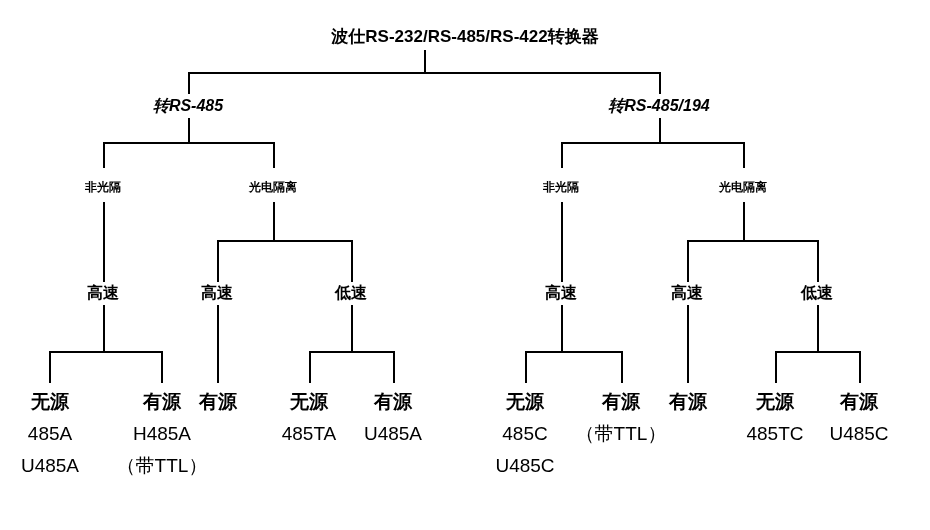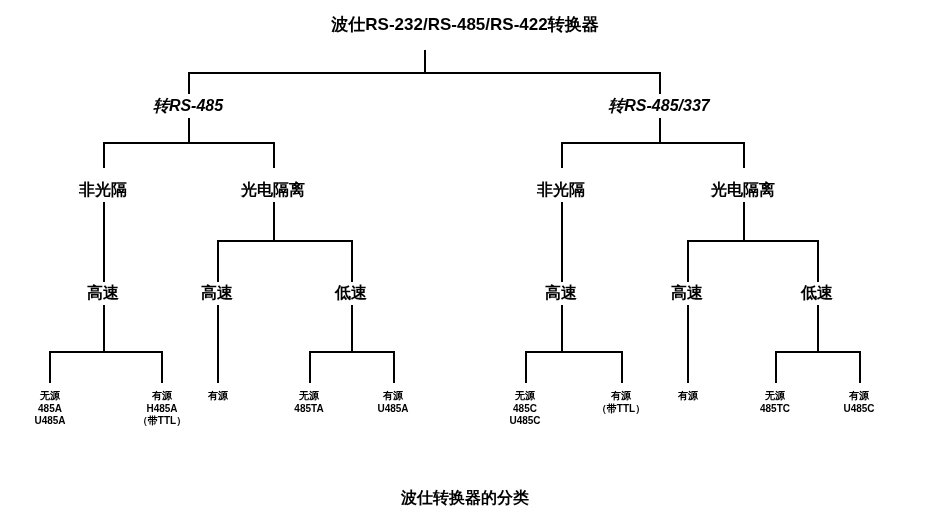--- a/index.html
+++ b/index.html
@@ -30,65 +30,66 @@
     display: block;
   }
   .root {
     font-size: 17px;
   }
   .lvl1 {
     font-size: 16px;
     font-style: italic;
   }
   .lvl2 {
-    font-size: 16px;
+    font-size: 12px;
   }
   .lvl3 {
     font-size: 16px;
   }
   .leaf {
-    font-size: 10px;
+    font-size: 19px;
   }
   .leaf .ln.sub {
-    font-weight: bold;
+    font-weight: normal;
+    margin-top: 8px;
   }
   .caption {
     position: absolute;
     font-size: 16px;
     font-weight: bold;
     white-space: nowrap;
   }
   .line {
     position: absolute;
     background: #000000;
   }
   .line.h { height: 2px; }
   .line.v { width: 2px; }
 </style>
 </head>
 <body>
 
 <div id="diagram">
 
-  <div class="node root" style="left:0; top:14px; width:930px;">
+  <div class="node root" style="left:0; top:26px; width:930px;">
     <span class="ln">波仕RS-232/RS-485/RS-422转换器</span>
   </div>
 
   <div class="line v" style="left:424px; top:50px; height:22px;"></div>
 
   <div class="line h" style="left:188px; top:72px; width:473px;"></div>
 
   <div class="line v" style="left:188px; top:72px; height:22px;"></div>
   <div class="line v" style="left:659px; top:72px; height:22px;"></div>
 
   <div class="node lvl1" style="left:98px; top:96px; width:180px;">
     <span class="ln">转RS-485</span>
   </div>
   <div class="node lvl1" style="left:569px; top:96px; width:180px;">
-    <span class="ln">转RS-485/337</span>
+    <span class="ln">转RS-485/194</span>
   </div>
 
   <div class="line v" style="left:188px; top:118px; height:24px;"></div>
   <div class="line h" style="left:103px; top:142px; width:171px;"></div>
   <div class="line v" style="left:103px; top:142px; height:26px;"></div>
   <div class="line v" style="left:273px; top:142px; height:26px;"></div>
 
   <div class="line v" style="left:659px; top:118px; height:24px;"></div>
   <div class="line h" style="left:561px; top:142px; width:183px;"></div>
   <div class="line v" style="left:561px; top:142px; height:26px;"></div>
@@ -208,17 +209,14 @@
   <div class="node leaf" style="left:730px; top:390px; width:90px;">
     <span class="ln">无源</span>
     <span class="ln sub">485TC</span>
   </div>
 
   <div class="node leaf" style="left:814px; top:390px; width:90px;">
     <span class="ln">有源</span>
     <span class="ln sub">U485C</span>
   </div>
 
-  <div class="caption" style="left:0; top:488px; width:930px; text-align:center;">
-    <span>波仕转换器的分类</span>
-  </div>
 
 </div>
 
 </body></html>

